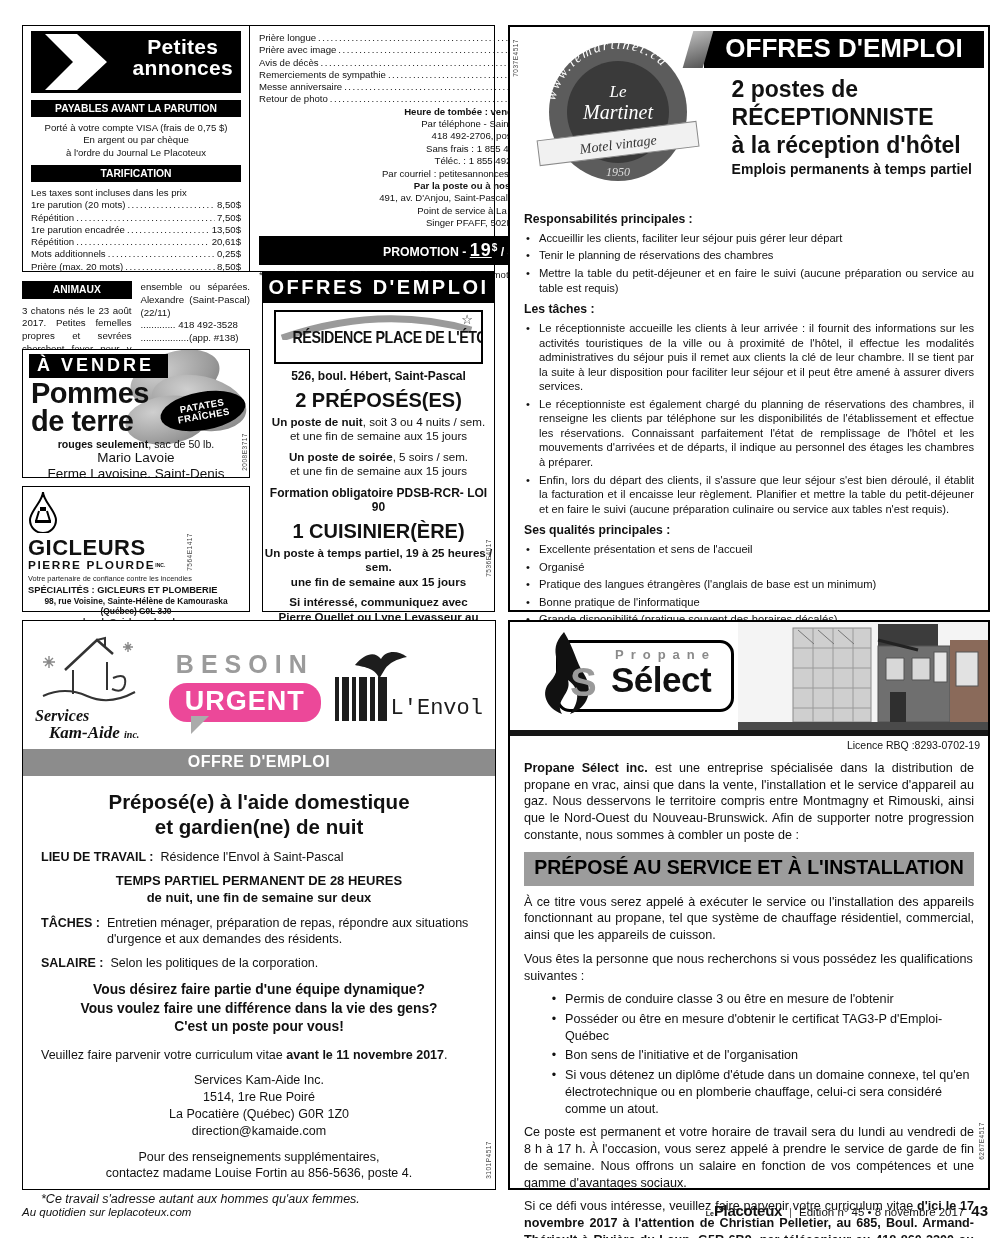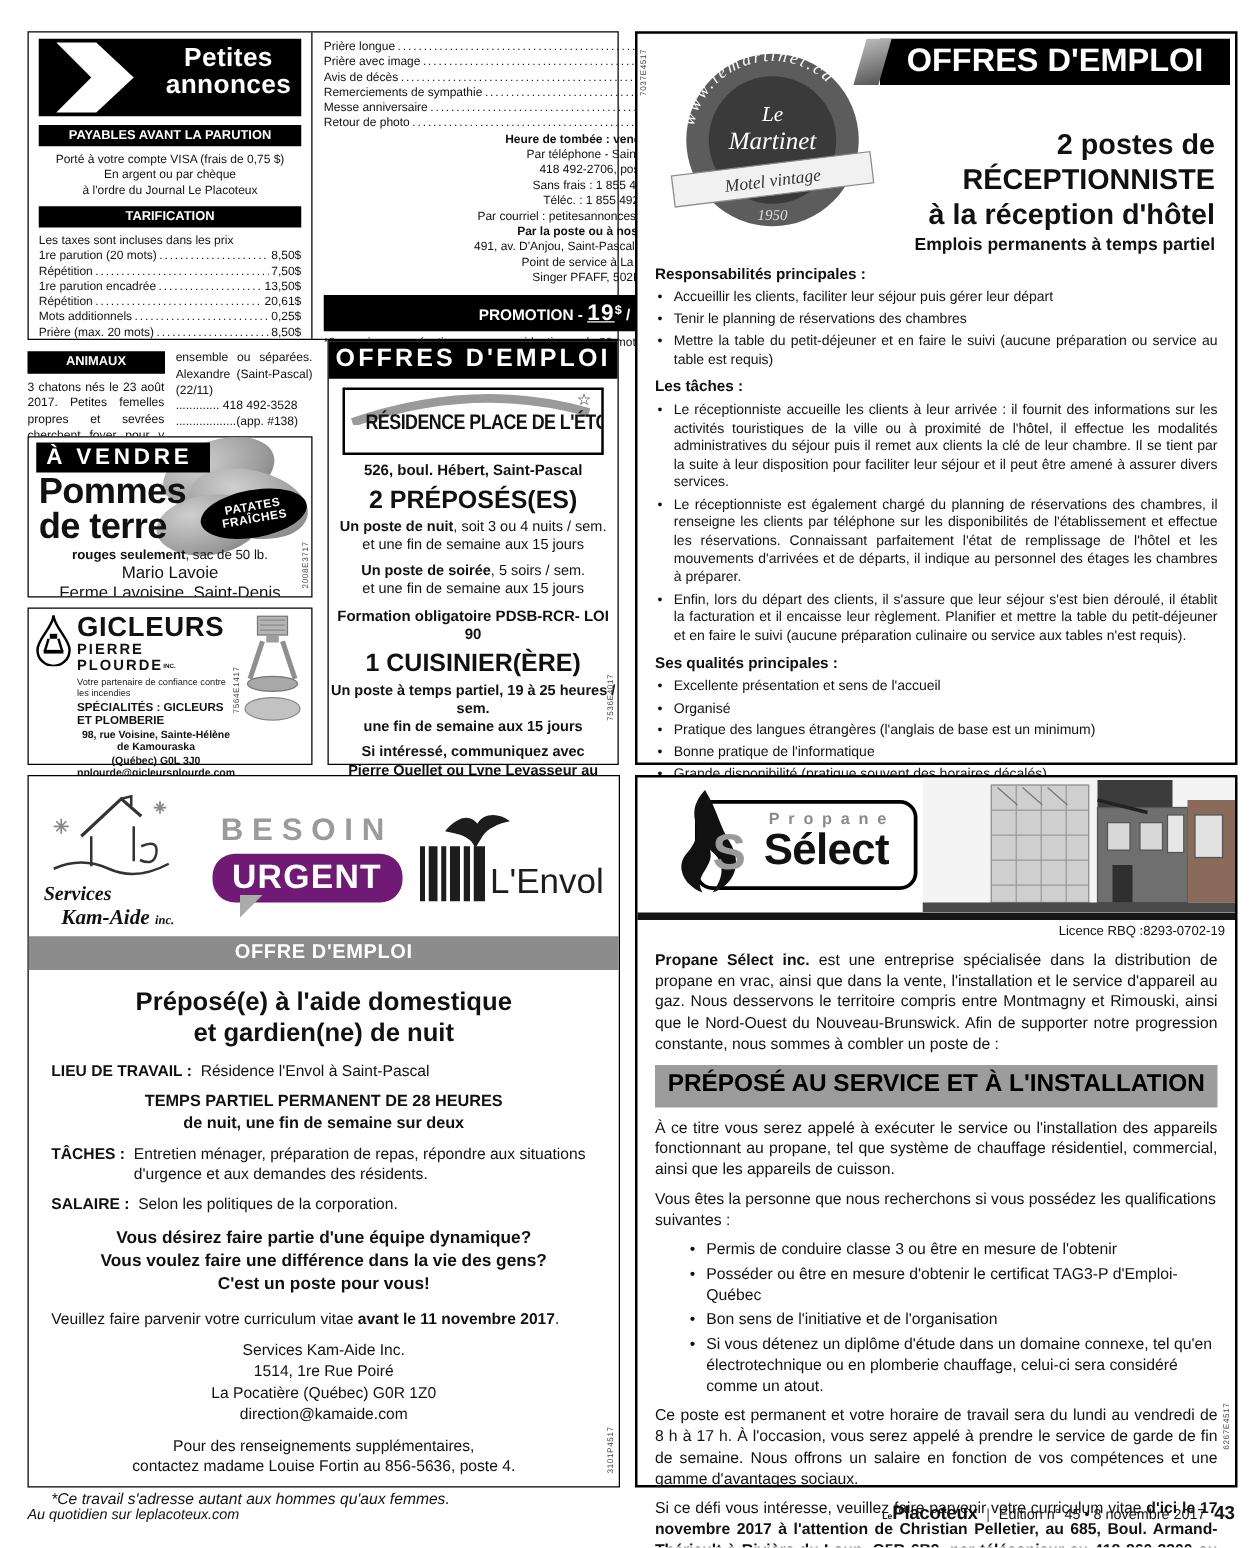--- a/index.html
+++ b/index.html
@@ -54,21 +54,21 @@
   .potato{position:absolute;border-radius:50%;
           background:radial-gradient(ellipse at 35% 30%,#cfcfcf,#9a9a9a 65%,#757575);}
   .vd-badge{position:absolute;z-index:4;right:3px;top:42px;width:86px;height:38px;background:#000;
             border-radius:50%;transform:rotate(-10deg);color:#fff;font-weight:bold;font-size:9.5px;
             display:flex;flex-direction:column;align-items:center;justify-content:center;line-height:1.1;
             letter-spacing:.5px;}
   .vd-detail{position:relative;z-index:3;text-align:center;font-size:10.6px;margin-top:1px;}
   .vd-line{position:relative;z-index:3;text-align:center;font-size:13.5px;line-height:1.15;}
   
   #gicleurs{left:22px;top:486px;width:228px;height:126px;padding:4px 5px;}
-  .gi-top{display:flex;gap:4px;}
+  .gi-top{display:flex;gap:4px;flex-direction:column;}
   .gi-main{flex:1;}
   .gi-name1{font-size:22px;font-weight:bold;letter-spacing:.5px;line-height:1;}
   .gi-name2{font-size:11.8px;font-weight:bold;letter-spacing:1.6px;line-height:1.1;}
   .gi-inc{font-size:5px;letter-spacing:0;vertical-align:2px;}
   .gi-tag{font-size:7.4px;color:#222;margin:2px 0 2px;}
   .gi-spec{font-size:9.3px;font-weight:bold;margin:1px 0;}
   .gi-addr{font-size:8.4px;font-weight:bold;text-align:center;line-height:1.25;}
   .gi-phone{background:#000;color:#fff;font-weight:bold;font-size:8.4px;text-align:center;
             padding:2px 0;margin:3px -1px 3px;}
   .gi-cm{display:flex;gap:5px;align-items:center;}
@@ -89,46 +89,46 @@
   .re-form{text-align:center;font-weight:bold;font-size:12px;margin:7px 0 0;}
   .re-phone{text-align:center;font-weight:bold;font-size:24px;margin-top:6px;letter-spacing:.5px;}
   .re-gap{height:6px;}
   
   #martinet{left:508px;top:25px;width:482px;height:587px;}
   .ma-banner{position:absolute;top:4px;right:4px;width:268px;background:#000;color:#fff;
              font-weight:bold;font-size:26px;text-align:center;padding:2px 6px 4px;}
   .ma-banner::before{content:"";position:absolute;left:-16px;top:0;bottom:0;width:20px;
              background:linear-gradient(160deg,#bbb,#555);transform:skewX(-16deg);}
   .ma-logo{position:absolute;left:22px;top:12px;}
-  .ma-head{position:absolute;right:16px;top:74px;text-align:right;font-weight:bold;
+  .ma-head{position:absolute;right:16px;top:48px;text-align:left;font-weight:bold;
            font-size:23px;line-height:1.22;}
   .ma-sub{font-size:14px;margin-top:2px;}
   .ma-body{position:absolute;left:14px;right:14px;top:178px;font-size:11.2px;line-height:1.3;}
   .ma-sec{font-weight:bold;font-size:12.2px;margin:7px 0 3px;}
   .ma-body .mb .bt{text-align:justify;}
   .ma-contact{text-align:center;font-weight:bold;font-size:12.2px;margin-top:9px;line-height:1.45;}
   .ulink{text-decoration:underline;}
   
   #kamaide{left:22px;top:620px;width:474px;height:570px;}
   .ka-logos{display:flex;align-items:center;justify-content:space-between;height:122px;padding:4px 12px 2px;}
   .ka-kam{text-align:center;}
   .ka-kam-txt{font-family:"Liberation Serif",serif;font-style:italic;font-weight:bold;
               font-size:16px;line-height:1.05;text-align:left;}
   .ka-kam-txt .l2{margin-left:14px;font-size:17px;}
   .ka-kam-txt .inc{font-size:10px;}
   .ka-urgent{text-align:center;}
   .ka-besoin{color:#9b9b9b;font-weight:bold;font-size:25px;letter-spacing:7px;}
-  .ka-bubble{position:relative;display:inline-block;background:#701a75;color:#fff;font-weight:bold;
+  .ka-bubble{position:relative;display:inline-block;background:#ec4899;color:#fff;font-weight:bold;
              font-size:27px;letter-spacing:1px;padding:3px 16px 5px;border-radius:18px;margin-top:4px;}
   .ka-bubble::after{content:"";position:absolute;left:22px;bottom:-12px;border:9px solid transparent;
              border-top-color:#ababab;border-left-color:#ababab;}
   .ka-envol{display:flex;align-items:flex-end;gap:2px;position:relative;padding-top:26px;}
   .ka-bars{display:flex;align-items:flex-end;gap:3px;}
   .ka-bars i{display:block;background:#1d1d1d;height:44px;}
-  .ka-envol-txt{font-family:Liberation Sans, sans-serif;font-size:28px;color:#1d1d1d;margin-left:2px;}
+  .ka-envol-txt{font-family:Liberation Mono, monospace;font-size:22px;color:#1d1d1d;margin-left:2px;}
   .ka-bird{position:absolute;left:18px;top:-2px;}
   .ka-bar{background:#8c8c8c;color:#fff;font-weight:bold;font-size:16px;text-align:center;
           padding:4px 0 5px;letter-spacing:.5px;}
   .ka-content{padding:10px 18px 0;font-size:12.5px;line-height:1.3;}
   .ka-title{text-align:center;font-weight:bold;font-size:20.5px;line-height:1.2;margin:4px 0 10px;}
   .ka-row{display:flex;gap:7px;margin:7px 0;}
   .ka-lbl{font-weight:bold;white-space:nowrap;}
   .ka-c{ text-align:center;}
   .ka-temps{font-weight:bold;margin:8px 0;font-size:13px;line-height:1.3;}
   .ka-pitch{font-weight:bold;font-size:13.8px;margin:10px 0;line-height:1.35;}

